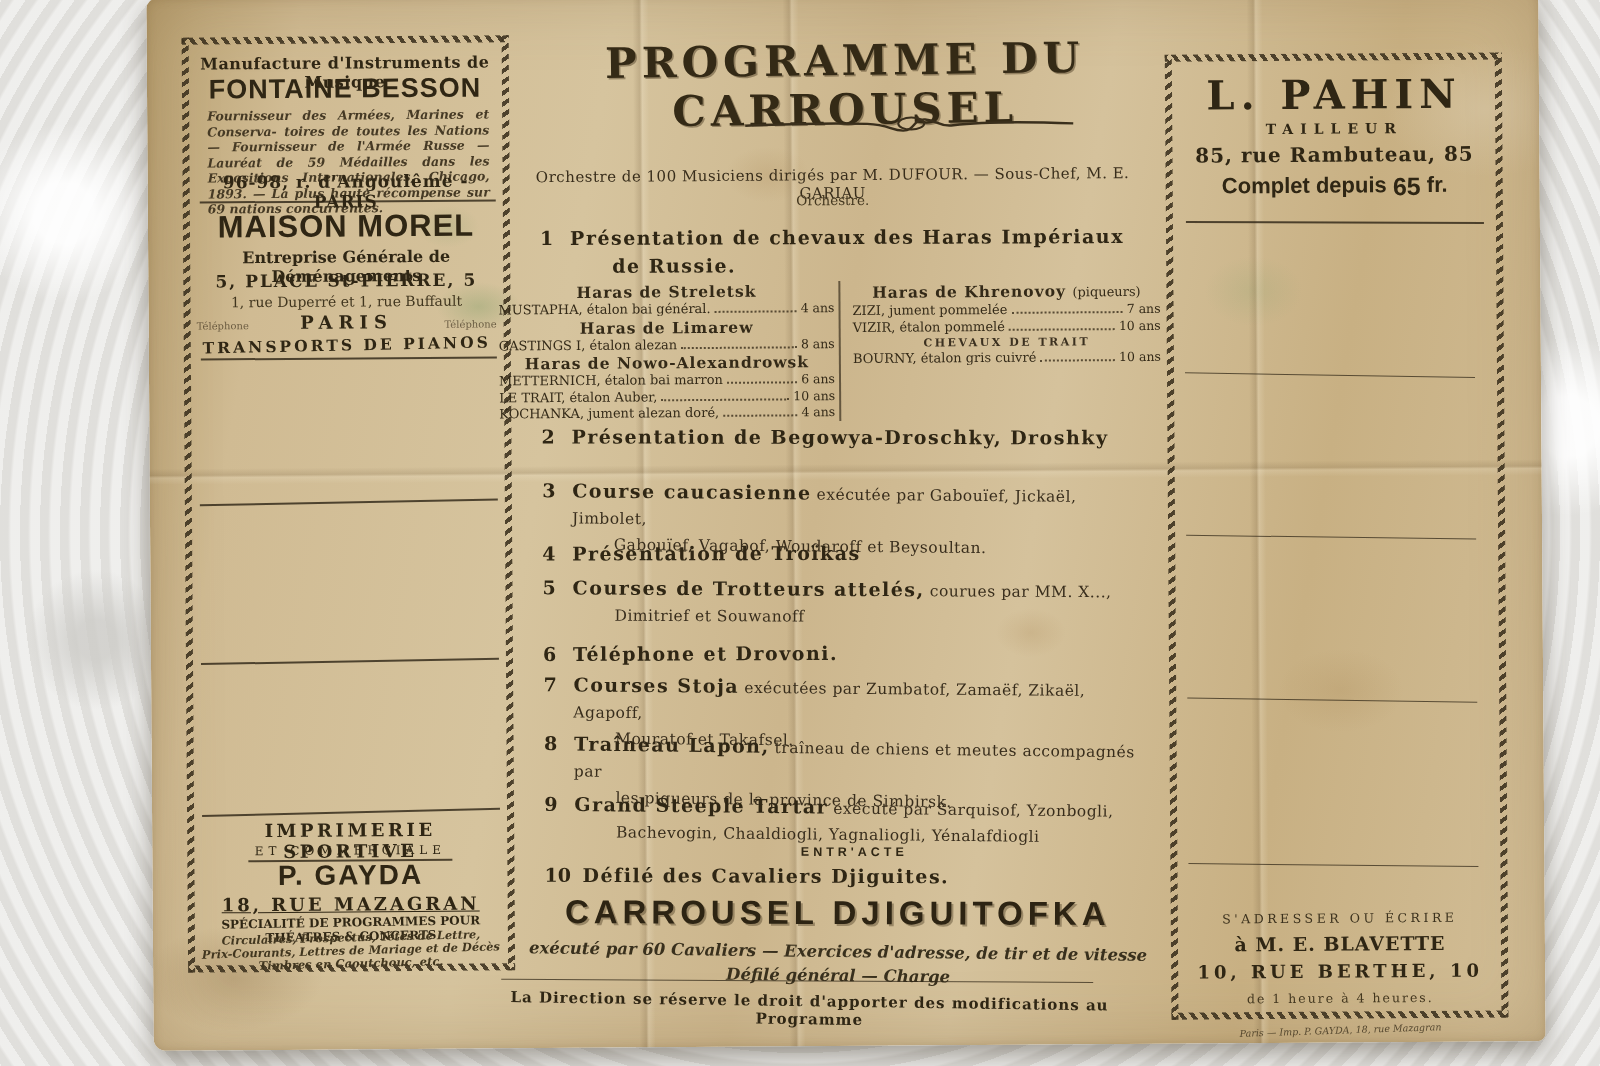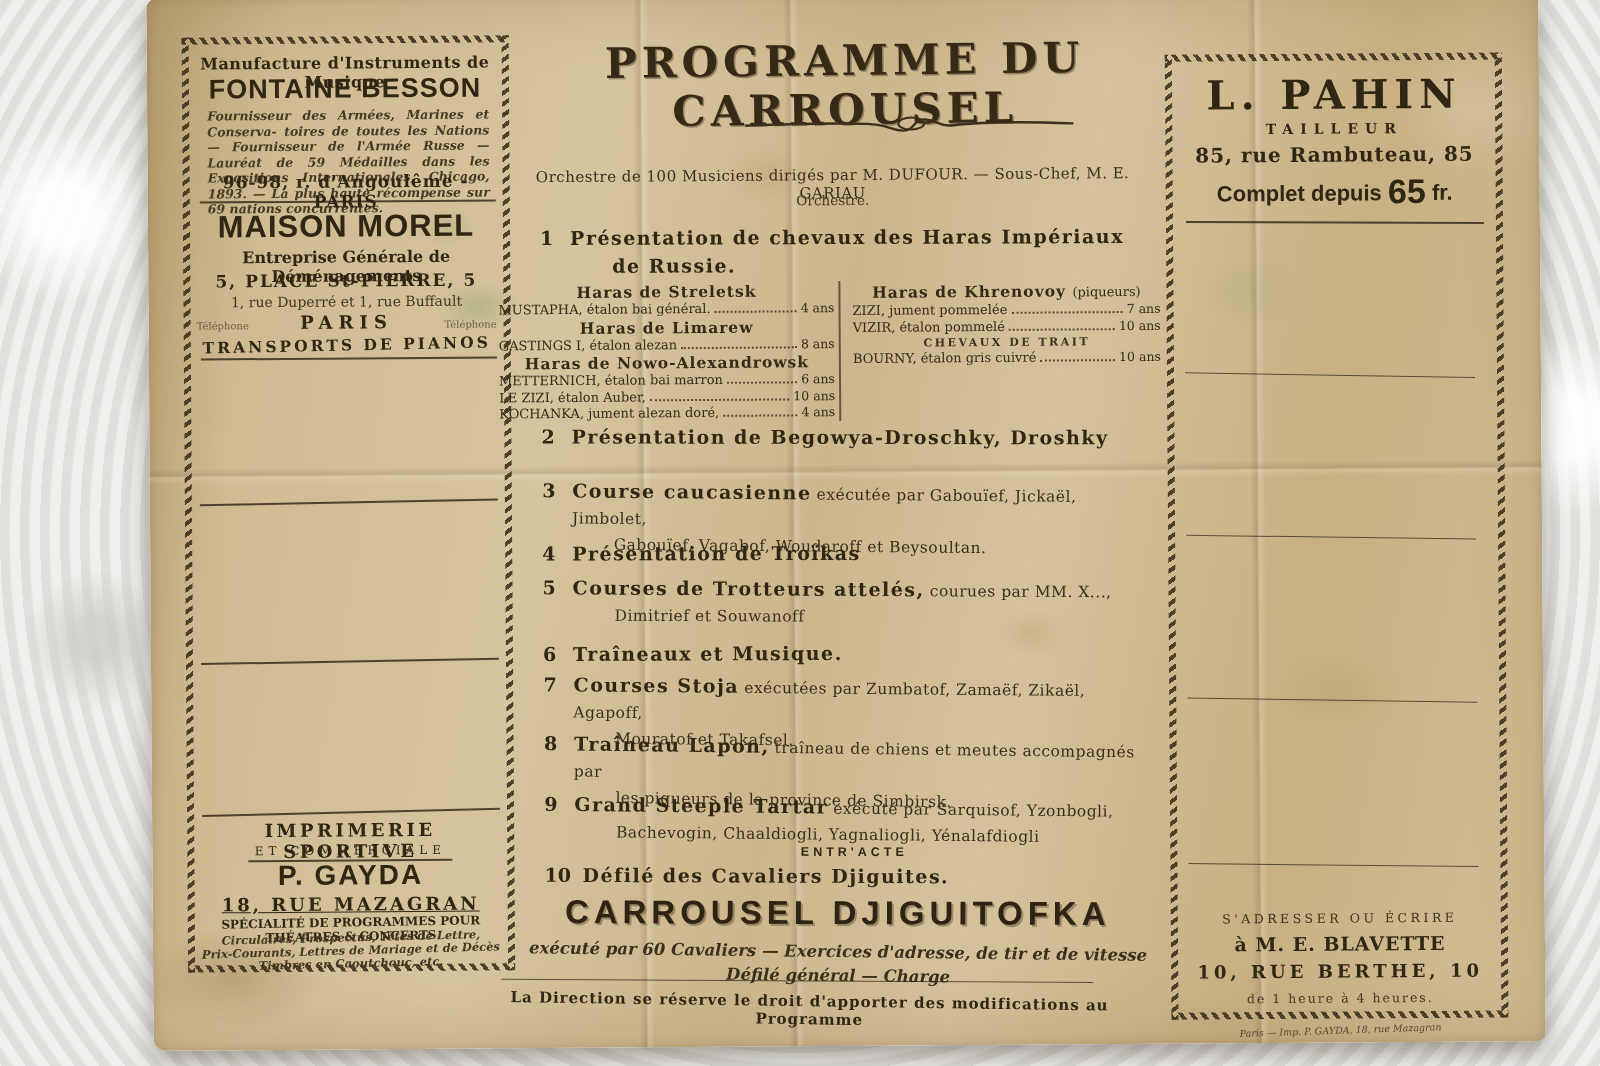--- a/index.html
+++ b/index.html
@@ -158,21 +158,21 @@
           <span class="leader"></span>
           <span class="age">8 ans</span>
         </div>
       <div class="hhead">Haras de Nowo-Alexandrowsk</div>
       <div class="hrow">
           <span>METTERNICH, étalon bai marron</span>
           <span class="leader"></span>
           <span class="age">6 ans</span>
         </div>
       <div class="hrow">
-          <span>LE ZIZI, étalon Auber,</span>
+          <span>LE TRAIT, étalon Auber,</span>
           <span class="leader"></span>
           <span class="age">10 ans</span>
         </div>
       <div class="hrow">
           <span>KOCHANKA, jument alezan doré,</span>
           <span class="leader"></span>
           <span class="age">4 ans</span>
         </div>
     </div>
     <div class="hcol-r">
@@ -208,21 +208,21 @@
   <div class="prog-item" style="top:546px;transform:rotate(0.3deg)">
     <span class="num">4</span><span class="line1"><b class="ib">Présentation de Troïkas</b></span>
   </div>
 
   <div class="prog-item" style="top:582px;transform:rotate(0.7deg)">
     <span class="num">5</span><span class="line1"><b class="ib">Courses de Trotteurs attelés,</b> <span class="ir">courues par MM. X...,</span></span>
     <div class="line2"><span class="ir">Dimitrief et Souwanoff</span></div>
   </div>
 
   <div class="prog-item" style="top:646px;transform:rotate(0.2deg)">
-    <span class="num">6</span><span class="line1"><b class="ib">Traîneaux et Musique.</b></span>
+    <span class="num">6</span><span class="line1"><b class="ib">Téléphone et Drovoni.</b></span>
   </div>
 
   <div class="prog-item" style="top:680px;transform:rotate(0.9deg)">
     <span class="num">7</span><span class="line1"><b class="ib">Courses Stoja</b> <span class="ir">exécutées par Zumbatof, Zamaëf, Zikaël, Agapoff,</span></span>
     <div class="line2"><span class="ir">Mouratof et Takafsel.</span></div>
   </div>
 
   <div class="prog-item" style="top:740px;transform:rotate(1.1deg)">
     <span class="num">8</span><span class="line1"><b class="ib">Traîneau Lapon,</b> <span class="ir">traîneau de chiens et meutes accompagnés par</span></span>
     <div class="line2"><span class="ir">les piqueurs de la province de Simbirsk.</span></div>
@@ -249,21 +249,21 @@
   <div class="rope-frame" style="left:1018px;top:63px;width:337px;height:965px">
     <div class="edge e-top"></div>
     <div class="edge e-bot"></div>
     <div class="edge e-left"></div>
     <div class="edge e-right"></div>
   </div>
 
   <div class="abs ctr" style="left:1032px;top:80px;width:310px;font-size:40px;font-weight:bold;letter-spacing:6px">L. PAHIN</div>
   <div class="abs ctr" style="left:1032px;top:130px;width:310px;font-size:14px;font-weight:bold;letter-spacing:7px">TAILLEUR</div>
   <div class="abs ctr" style="left:1032px;top:152px;width:310px;font-size:20px;font-weight:bold;letter-spacing:1px">85, rue Rambuteau, 85</div>
-  <div class="abs ctr sans" style="left:1032px;top:182px;width:310px;font-size:22px;font-weight:bold"><span>Complet depuis </span><span style="font-size:34px;vertical-align:-3px">65</span><span> fr.</span></div>
+  <div class="abs ctr sans" style="left:1032px;top:182px;width:310px;font-size:22px;font-weight:bold"><span>Complet depuis </span><span style="font-size:25px;vertical-align:-3px">65</span><span> fr.</span></div>
   <div class="rule" style="left:1038px;top:231px;width:298px;transform:rotate(0.6deg)"></div>
 
   <div class="rule-thin" style="left:1036px;top:384px;width:290px;transform:rotate(1.3deg)"></div>
   <div class="rule-thin" style="left:1036px;top:546px;width:290px;transform:rotate(1.1deg)"></div>
   <div class="rule-thin" style="left:1036px;top:709px;width:290px;transform:rotate(1.2deg)"></div>
   <div class="rule-thin" style="left:1036px;top:874px;width:290px;transform:rotate(1deg)"></div>
 
   <div class="abs ctr" style="left:1030px;top:920px;width:314px;font-size:12.5px;letter-spacing:3.5px;color:#3b311d">S'ADRESSER OU ÉCRIRE</div>
   <div class="abs ctr" style="left:1030px;top:942px;width:314px;font-size:19px;font-weight:bold;letter-spacing:1px">à M. E. BLAVETTE</div>
   <div class="abs ctr" style="left:1030px;top:970px;width:314px;font-size:18px;font-weight:bold;letter-spacing:4px">10, RUE BERTHE, 10</div>

